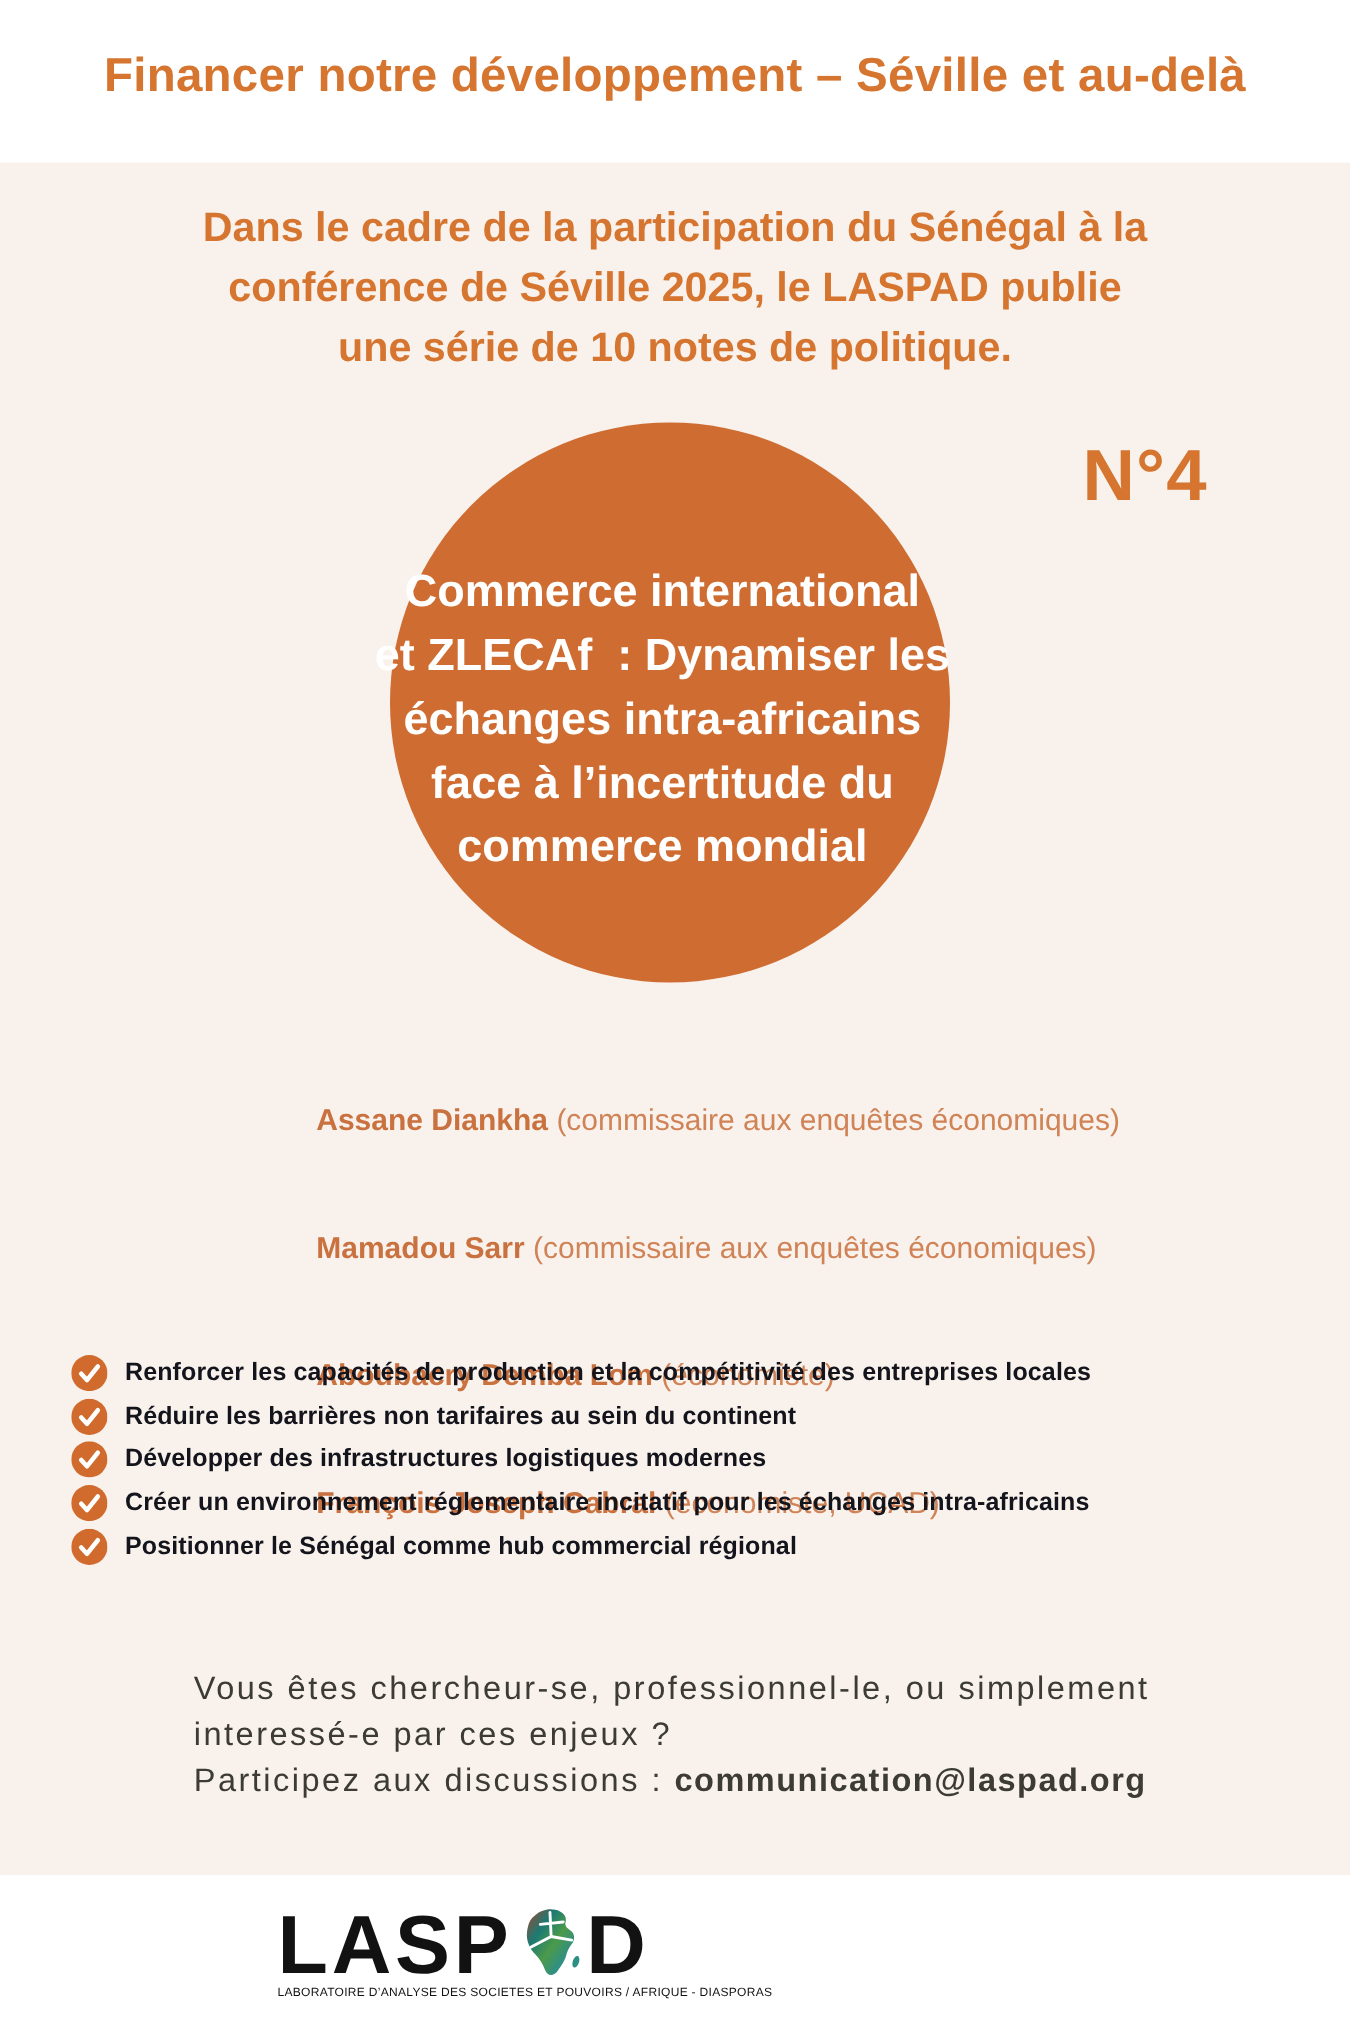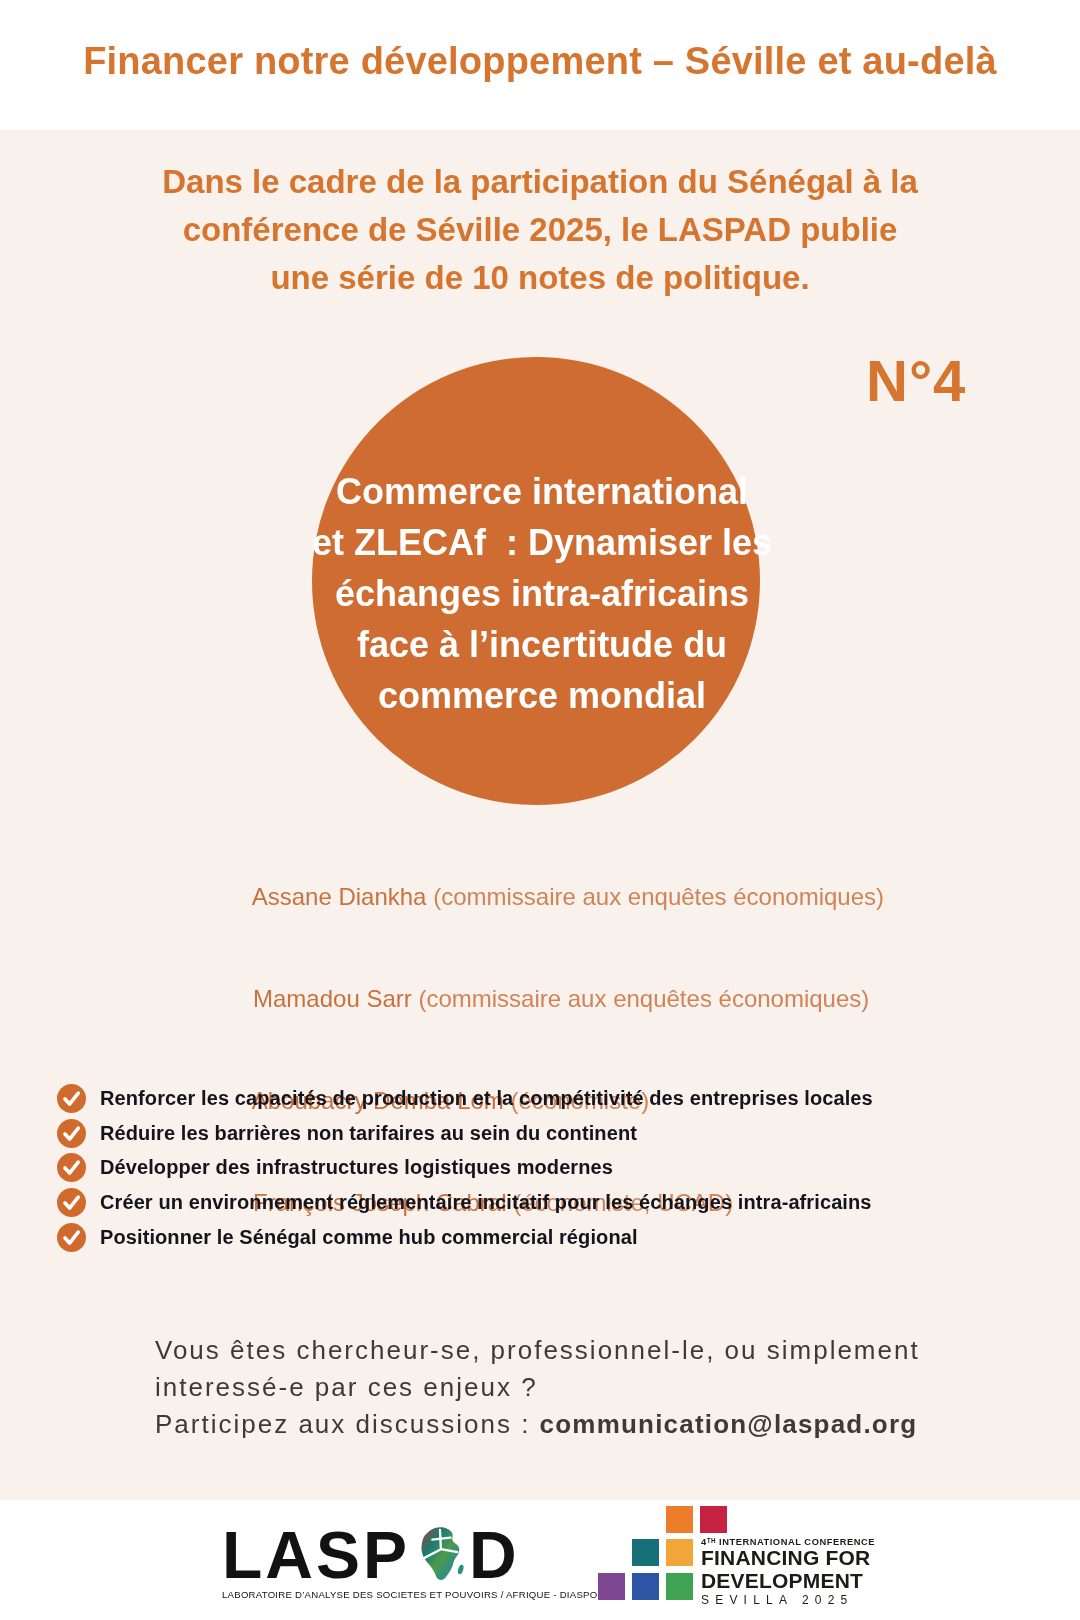--- a/index.html
+++ b/index.html
@@ -35,36 +35,36 @@
   }
   .intro .line{white-space:nowrap;}
 
   .issue-number{
     position:absolute;top:347px;left:866px;
     font-size:58px;font-weight:700;color:var(--brand-orange,#d5752f);
     letter-spacing:1px;
   }
 
   .topic-circle{
-    position:absolute;left:312px;top:357px;width:448px;height:448px;
+    position:absolute;left:312px;top:338px;width:448px;height:448px;
     border-radius:50%;background:var(--circle-orange,#cf6c31);
-    display:flex;align-items:center;justify-content:flex-start;
+    display:flex;align-items:center;justify-content:flex-end;
   }
   .topic-title{
     padding-top:24px;text-align:center;color:#ffffff;
     font-size:36px;font-weight:700;line-height:51px;
   }
   .topic-title .line{white-space:pre;}
 
   .authors{
     position:absolute;left:213px;top:846px;
     font-size:24px;line-height:34px;
   }
   .author-row{white-space:pre;}
-  .author-name{font-weight:400;color:var(--author-name-orange,#c9713f);}
+  .author-name{font-weight:700;color:var(--author-name-orange,#c9713f);}
   .author-role{font-weight:400;color:var(--author-role-orange,#d08357);margin-top:25px;}
 
   .objectives{position:absolute;left:57px;top:1081px;width:990px;}
   .objective-item{display:flex;align-items:center;height:34.8px;}
   .check-icon{
     flex:0 0 auto;width:29px;height:29px;margin-right:14px;display:block;
   }
   .objective-label{
     font-size:20px;font-weight:700;color:var(--text-dark,#14141c);
     white-space:nowrap;letter-spacing:.1px;
@@ -207,29 +207,14 @@
         </defs>
         <path d="M16,9 C22,3 31,2 37,5 C41,7 43,10 42,14 C41,17 43,19 46,21 C49,23 50,27 48,31 C46,34 44,36 43,40 C42,45 39,50 35,55 C32,59 27,59 25,54 C23,49 21,45 17,41 C12,36 9,29 10,22 C11,16 12,12 16,9 Z" fill="url(#ag)"></path>
         <path d="M29,6 L30,26 M30,26 L13,35 M30,26 L47,29 M21,16 L40,14" stroke="#ffffff" stroke-width="2.4" fill="none" stroke-linecap="round"></path>
         <ellipse cx="50.5" cy="47" rx="2.6" ry="5" fill="#2e8f85" transform="rotate(18 50.5 47)"></ellipse>
       </svg>
       <span class="letters">D</span>
     </div>
     <div class="laspad-tagline">LABORATOIRE D’ANALYSE DES SOCIETES ET POUVOIRS / AFRIQUE - DIASPORAS</div>
   </div>
 
-  <div class="ffd-logo">
-    <div class="sq orange"></div>
-    <div class="sq red"></div>
-    <div class="sq teal"></div>
-    <div class="sq yellow"></div>
-    <div class="sq purple"></div>
-    <div class="sq blue"></div>
-    <div class="sq green"></div>
-    <div class="ffd-text">
-      <div class="ffd-conf">4ᵀᴴ INTERNATIONAL CONFERENCE</div>
-      <div class="ffd-line1">FINANCING FOR</div>
-      <div class="ffd-line2">DEVELOPMENT</div>
-      <div class="ffd-line3">SEVILLA 2025</div>
-    </div>
-  </div>
 
 </div>
 
 </body></html>

